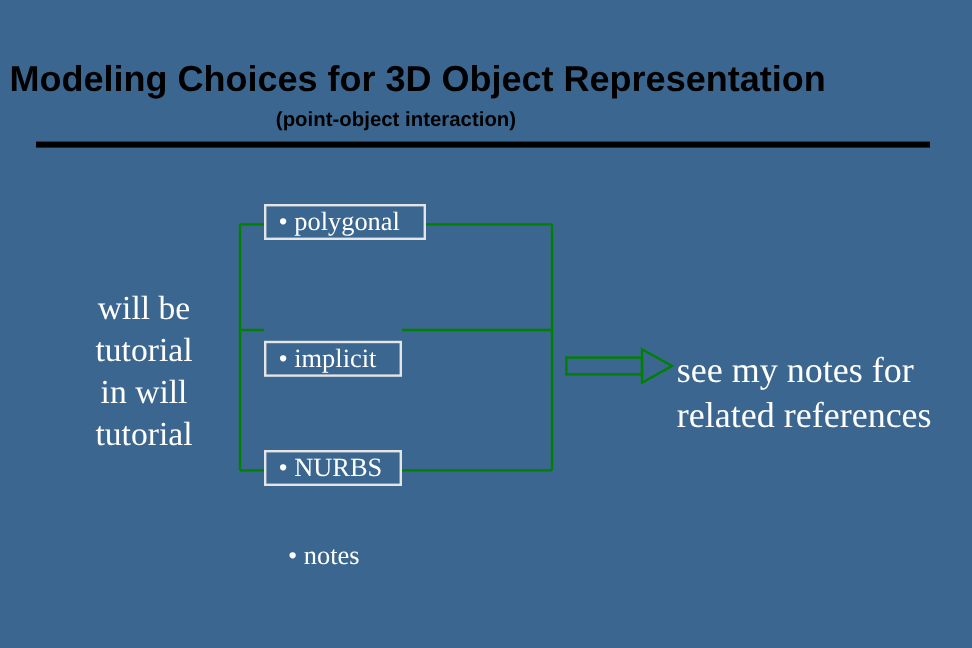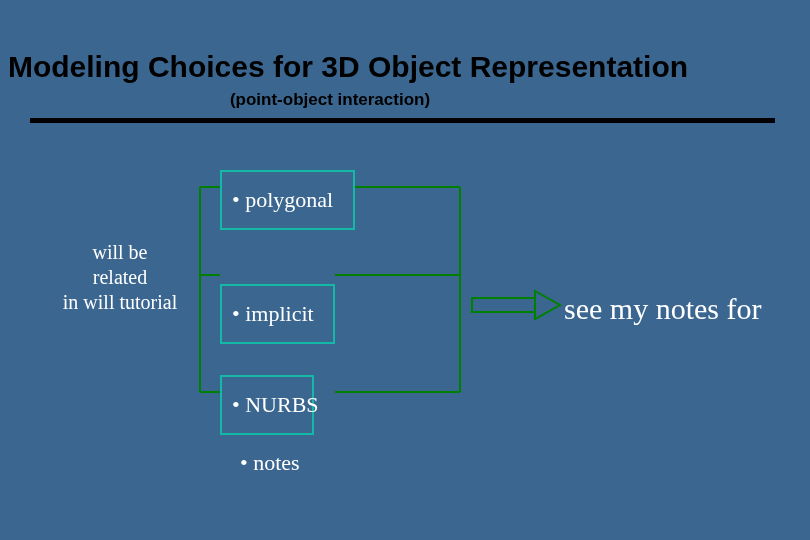--- a/index.html
+++ b/index.html
@@ -37,41 +37,41 @@
   .rule {
     position: absolute;
     top: 118px;
     left: 30px;
     width: 745px;
     height: 5px;
     background: #000;
   }
   .box {
     position: absolute;
-    border: 2px solid #14b8a6;
+    border: 2px solid #e5e5e5;
     color: #ffffff;
     font-size: 22px;
-    padding: 15px 10px;
+    padding: 0 10px;
     box-sizing: border-box;
     background: transparent;
     white-space: nowrap;
   }
   .plain-item {
     position: absolute;
     color: #ffffff;
     font-size: 22px;
     white-space: nowrap;
   }
   .left-note {
     position: absolute;
     left: 45px;
     top: 240px;
     width: 150px;
     color: #ffffff;
-    font-size: 20px;
+    font-size: 28px;
     text-align: center;
     line-height: 1.25;
   }
   .right-note {
     position: absolute;
     left: 564px;
     top: 290px;
     color: #ffffff;
     font-size: 30px;
     line-height: 1.25;
@@ -93,34 +93,35 @@
 <div class="rule"></div>
 
 <div class="box" style="left:220px; top:170px; width:135px;">
   <span>• polygonal</span>
 </div>
 
 <div class="box" style="left:220px; top:258px; width:115px;margin-top:26px;">
   <span>• implicit</span>
 </div>
 
-<div class="box" style="left:220px; top:375px; width:94px;">
+<div class="box" style="left:220px; top:375px; width:115px;">
   <span>• NURBS</span>
 </div>
 
 <div class="plain-item" style="left:240px; top:450px;">• notes</div>
 
 <div class="left-note">
   <span>will be</span><br>
-  <span>related</span><br>
+  <span>tutorial</span><br>
   <span>in will tutorial</span>
 </div>
 
 <div class="right-note">
   <span>see my notes for</span><br>
+  <span>related references</span>
 </div>
 
 <svg class="overlay" viewBox="0 0 810 540">
 
   <g stroke="#008000" stroke-width="2" fill="none">
     <line x1="220" y1="187" x2="200" y2="187"></line>
     <line x1="220" y1="275" x2="200" y2="275"></line>
     <line x1="220" y1="392" x2="200" y2="392"></line>
     <line x1="200" y1="187" x2="200" y2="392"></line>
   </g>

